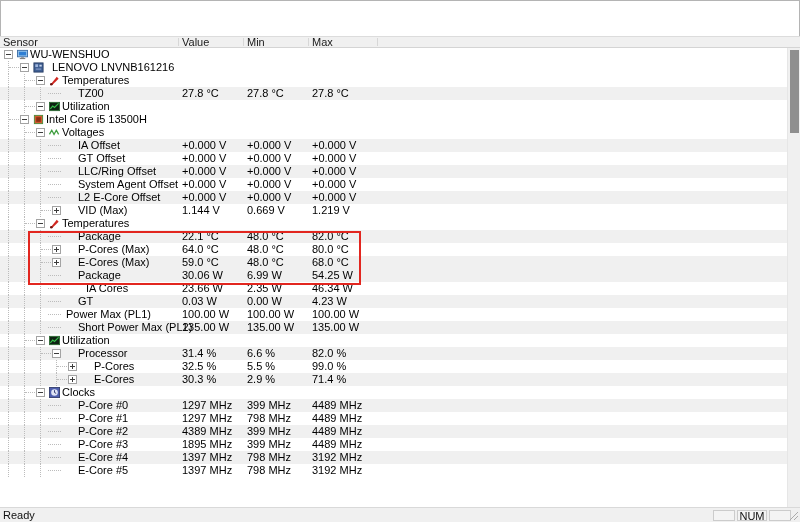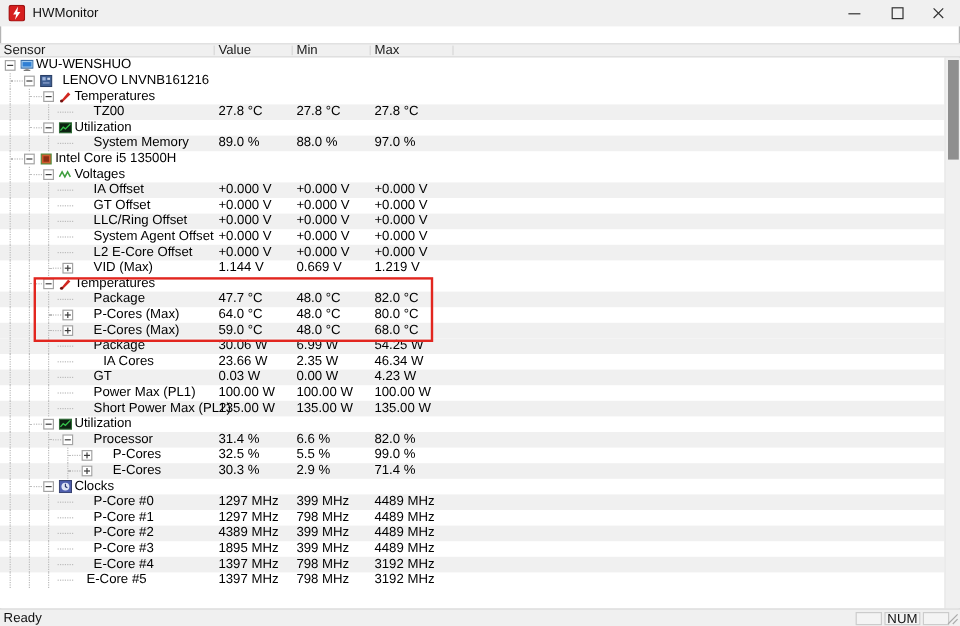--- a/index.html
+++ b/index.html
@@ -60,44 +60,20 @@
   .pane-num { right:33px; width:30px; text-align:center; line-height:10px; color:#111; }
   .pane-2 { right:9px; width:22px; }
   .grip { position:absolute; right:1px; bottom:1px; width:12px; height:12px; }
   .grip svg { display:block; width:12px; height:12px; }
 </style>
 </head>
 <body>
 
 <div id="app">
 
-  <div class="titlebar">
-    <span class="appicon">
-      <svg viewBox="0 0 14 14">
-          <rect x="0.5" y="0.5" width="13" height="13" rx="2" fill="#d61f1f" stroke="#9e1414"></rect>
-          <polygon points="8,1.5 4,8 6.5,8 5.5,12.5 10,6 7.5,6" fill="#fff"></polygon>
-        </svg>
-    </span>
-    <span class="apptitle">HWMonitor</span>
-    <div class="winbtns">
-      <button class="winbtn">
-          <span class="glyph-min"></span>
-        </button>
-      <button class="winbtn">
-          <span class="glyph-max"></span>
-        </button>
-      <button class="winbtn">
-          <span class="glyph-close">
-            <svg viewBox="0 0 10 10">
-              <path d="M1 1 L9 9 M9 1 L1 9" stroke="#333" stroke-width="1" fill="none"></path>
-            </svg>
-          </span>
-        </button>
-    </div>
-  </div>
 
 
   <div class="colheader">
     <span class="col" style="left:3px">Sensor</span>
     <span class="col" style="left:182px">Value</span>
     <span class="col" style="left:247px">Min</span>
     <span class="col" style="left:312px">Max</span>
     <i class="colsep" style="left:178px"></i>
     <i class="colsep" style="left:243px"></i>
     <i class="colsep" style="left:308px"></i>
@@ -160,30 +136,20 @@
         <i class="hg" style="left:25px;width:10px"></i>
         <span class="exp minus" style="left:36px"></span>
         <span class="ticon" style="left:49px">
           <svg viewBox="0 0 12 12">
             <rect x="0.5" y="1.5" width="11" height="9" fill="#0d2212" stroke="#2e6b35"></rect>
             <polyline points="1.5,8.5 4,5.5 6,7 10.5,2.5" fill="none" stroke="#35c04a" stroke-width="1.2"></polyline>
           </svg>
         </span>
         <span class="lbl" style="left:62px">Utilization</span>
       </div>
-      <div class="row stripe">
-        <i class="vg" style="left:8px"></i>
-        <i class="vg" style="left:24px"></i>
-        <i class="vg" style="left:40px"></i>
-        <i class="hg" style="left:48px;width:13px"></i>
-        <span class="lbl" style="left:78px">System Memory</span>
-        <span class="val v1">89.0 %</span>
-        <span class="val v2">88.0 %</span>
-        <span class="val v3">97.0 %</span>
-      </div>
       <div class="row">
         <i class="vg" style="left:8px"></i>
         <i class="hg" style="left:9px;width:10px"></i>
         <span class="exp minus" style="left:20px"></span>
         <span class="ticon" style="left:33px">
           <svg viewBox="0 0 12 12">
             <rect x="1.5" y="1.5" width="9" height="9" fill="#cf5a2e" stroke="#4e8c3c"></rect>
             <rect x="3.5" y="3.5" width="5" height="5" fill="#8c2f14"></rect>
           </svg>
         </span>
@@ -274,21 +240,21 @@
           </svg>
         </span>
         <span class="lbl" style="left:62px">Temperatures</span>
       </div>
       <div class="row stripe">
         <i class="vg" style="left:8px"></i>
         <i class="vg" style="left:24px"></i>
         <i class="vg" style="left:40px"></i>
         <i class="hg" style="left:48px;width:13px"></i>
         <span class="lbl" style="left:78px">Package</span>
-        <span class="val v1">47.7 °C</span>
+        <span class="val v1">22.1 °C</span>
         <span class="val v2">48.0 °C</span>
         <span class="val v3">82.0 °C</span>
       </div>
       <div class="row">
         <i class="vg" style="left:8px"></i>
         <i class="vg" style="left:24px"></i>
         <i class="vg" style="left:40px"></i>
         <i class="hg" style="left:41px;width:10px"></i>
         <span class="exp plus" style="left:52px"></span>
         <span class="lbl" style="left:78px">P-Cores (Max)</span>
@@ -335,21 +301,21 @@
         <span class="lbl" style="left:78px">GT</span>
         <span class="val v1">0.03 W</span>
         <span class="val v2">0.00 W</span>
         <span class="val v3">4.23 W</span>
       </div>
       <div class="row">
         <i class="vg" style="left:8px"></i>
         <i class="vg" style="left:24px"></i>
         <i class="vg" style="left:40px"></i>
         <i class="hg" style="left:48px;width:13px"></i>
-        <span class="lbl" style="left:78px">Power Max (PL1)</span>
+        <span class="lbl" style="left:66px">Power Max (PL1)</span>
         <span class="val v1">100.00 W</span>
         <span class="val v2">100.00 W</span>
         <span class="val v3">100.00 W</span>
       </div>
       <div class="row stripe">
         <i class="vg" style="left:8px"></i>
         <i class="vg" style="left:24px"></i>
         <i class="vg" style="left:40px"></i>
         <i class="hg" style="left:48px;width:13px"></i>
         <span class="lbl" style="left:78px">Short Power Max (PL2)</span>
@@ -467,21 +433,21 @@
         <span class="lbl" style="left:78px">E-Core #4</span>
         <span class="val v1">1397 MHz</span>
         <span class="val v2">798 MHz</span>
         <span class="val v3">3192 MHz</span>
       </div>
       <div class="row">
         <i class="vg" style="left:8px"></i>
         <i class="vg" style="left:24px"></i>
         <i class="vg" style="left:40px"></i>
         <i class="hg" style="left:48px;width:13px"></i>
-        <span class="lbl" style="left:72px">E-Core #5</span>
+        <span class="lbl" style="left:78px">E-Core #5</span>
         <span class="val v1">1397 MHz</span>
         <span class="val v2">798 MHz</span>
         <span class="val v3">3192 MHz</span>
       </div>
     </div>
 
   <div class="hlrect" style="left: 28px; width: 333px; top: 231px; height: 54px; border-color: rgb(226, 38, 31);"></div>
 
   <div class="vscroll">
     <div class="vthumb"></div>

